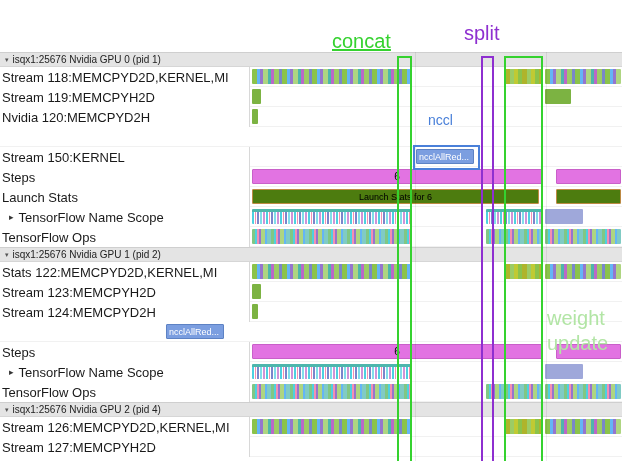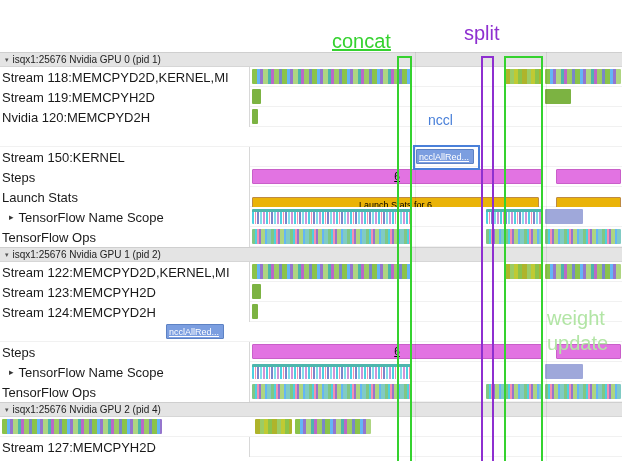--- a/index.html
+++ b/index.html
@@ -14,33 +14,33 @@
   .section-header .disclosure { font-size:7px; color:#555; margin-right:4px; }
 
   
   .row { display:flex; height:20px; }
   .row-label { flex:0 0 250px; width:250px; box-sizing:border-box; display:flex; align-items:center;
     font-size:13px; color:#1a1a1a; padding-left:2px; white-space:nowrap; overflow:hidden;
     background:#fff; border-right:1px solid #d8d8d8; }
   .row-label .arrow { font-size:9px; color:#333; margin:0 5px 0 7px; }
   .track { position:relative; flex:1; background:#fff; border-bottom:1px solid #f1f1f1; box-sizing:border-box; }
 
-  .bar { position:absolute; top:2px; height:15px; box-sizing:border-box; border-radius:1px; overflow:hidden;text-decoration:underline; }
+  .bar { position:absolute; top:2px; height:15px; box-sizing:border-box; border-radius:1px; overflow:hidden; }
   .bar.multi { background:repeating-linear-gradient(90deg,#8bc34a 0 5px,#64b5f6 5px 8px,#9575cd 8px 11px,
       #aed581 11px 16px,#4db6ac 16px 19px,#ba68c8 19px 22px,#9ccc65 22px 27px,#7986cb 27px 30px); }
   .bar.multi-olive { background:repeating-linear-gradient(90deg,#afb42b 0 5px,#9ccc65 5px 9px,#c0ca33 9px 13px,#8bc34a 13px 17px); }
   .bar.scope { border-top:3px solid #4db6ac;
     background:repeating-linear-gradient(90deg,#4dd0e1 0 2px,#fff 2px 3px,#f48fb1 3px 4px,#fff 4px 5px,
       #7986cb 5px 7px,#fff 7px 8px,#80deea 8px 10px,#fff 10px 11px,#ce93d8 11px 13px,#fff 13px 14px); }
   .bar.ops { background:repeating-linear-gradient(90deg,#81c784 0 3px,#4dd0e1 3px 5px,#f48fb1 5px 7px,
       #9575cd 7px 9px,#aed581 9px 13px,#64b5f6 13px 15px,#80cbc4 15px 19px); }
   .bar.steps-bar { background:#e273e2; border:1px solid #c95fc9; color:#000; font-size:10px;
     display:flex; align-items:center; justify-content:center; }
-  .bar.launch-bar { background:#eab308; border:1px solid #bd8a44; color:#000; font-size:9px;
-    display:flex; align-items:center; justify-content:center; white-space:nowrap;margin-top:8px; }
+  .bar.launch-bar { background:#4d7c0f; border:1px solid #bd8a44; color:#000; font-size:9px;
+    display:flex; align-items:center; justify-content:center; white-space:nowrap; }
   .bar.nccl-bar { background:#7b9ee0; border:1px solid #5d82c4; color:#fff; font-size:9px;
     display:flex; align-items:center; padding-left:2px; white-space:nowrap; }
   .bar.solid-green { background:#7cb342; }
   .bar.solid-purple { background:#9fa8da; }
 
   
   .grid-v { position:absolute; top:52px; bottom:0; width:1px; background:rgba(0,0,0,0.07); z-index:2; pointer-events:none; }
   .grid-v.g1 { left:415px; }
   .grid-v.g2 { left:546px; }
 
@@ -146,21 +146,21 @@
           <div class="bar ops" style="left: 236px; width: 56px;"></div>
           <div class="bar ops" style="left: 295px; width: 76px;"></div>
         </div>
       </div>
       <div class="section-header">
         <div class="disclosure">▾</div>
         <div class="">isqx1:25676 Nvidia GPU 1 (pid 2)</div>
       </div>
       <div class="row">
         <div class="row-label">
-          <div class="">Stream 122:MEMCPYD2D,KERNEL,MI</div>
+          <div class="">Stats 122:MEMCPYD2D,KERNEL,MI</div>
         </div>
         <div class="track">
           <div class="bar multi" style="left: 2px; width: 160px;"></div>
           <div class="bar multi-olive" style="left: 255px; width: 37px;"></div>
           <div class="bar multi" style="left: 295px; width: 76px;"></div>
         </div>
       </div>
       <div class="row">
         <div class="row-label">
           <div class="">Stream 123:MEMCPYH2D</div>
@@ -209,20 +209,23 @@
           <div class="bar ops" style="left: 2px; width: 160px;"></div>
           <div class="bar ops" style="left: 236px; width: 56px;"></div>
           <div class="bar ops" style="left: 295px; width: 76px;"></div>
         </div>
       </div>
       <div class="section-header">
         <div class="disclosure">▾</div>
         <div class="">isqx1:25676 Nvidia GPU 2 (pid 4)</div>
       </div>
       <div class="row">
+        <div class="row-label">
+          <div class="">Stream 126:MEMCPYD2D,KERNEL,MI</div>
+        </div>
         <div class="track">
           <div class="bar multi" style="left: 2px; width: 160px;"></div>
           <div class="bar multi-olive" style="left: 255px; width: 37px;"></div>
           <div class="bar multi" style="left: 295px; width: 76px;"></div>
         </div>
       </div>
       <div class="row">
         <div class="row-label">
           <div class="">Stream 127:MEMCPYH2D</div>
         </div>

